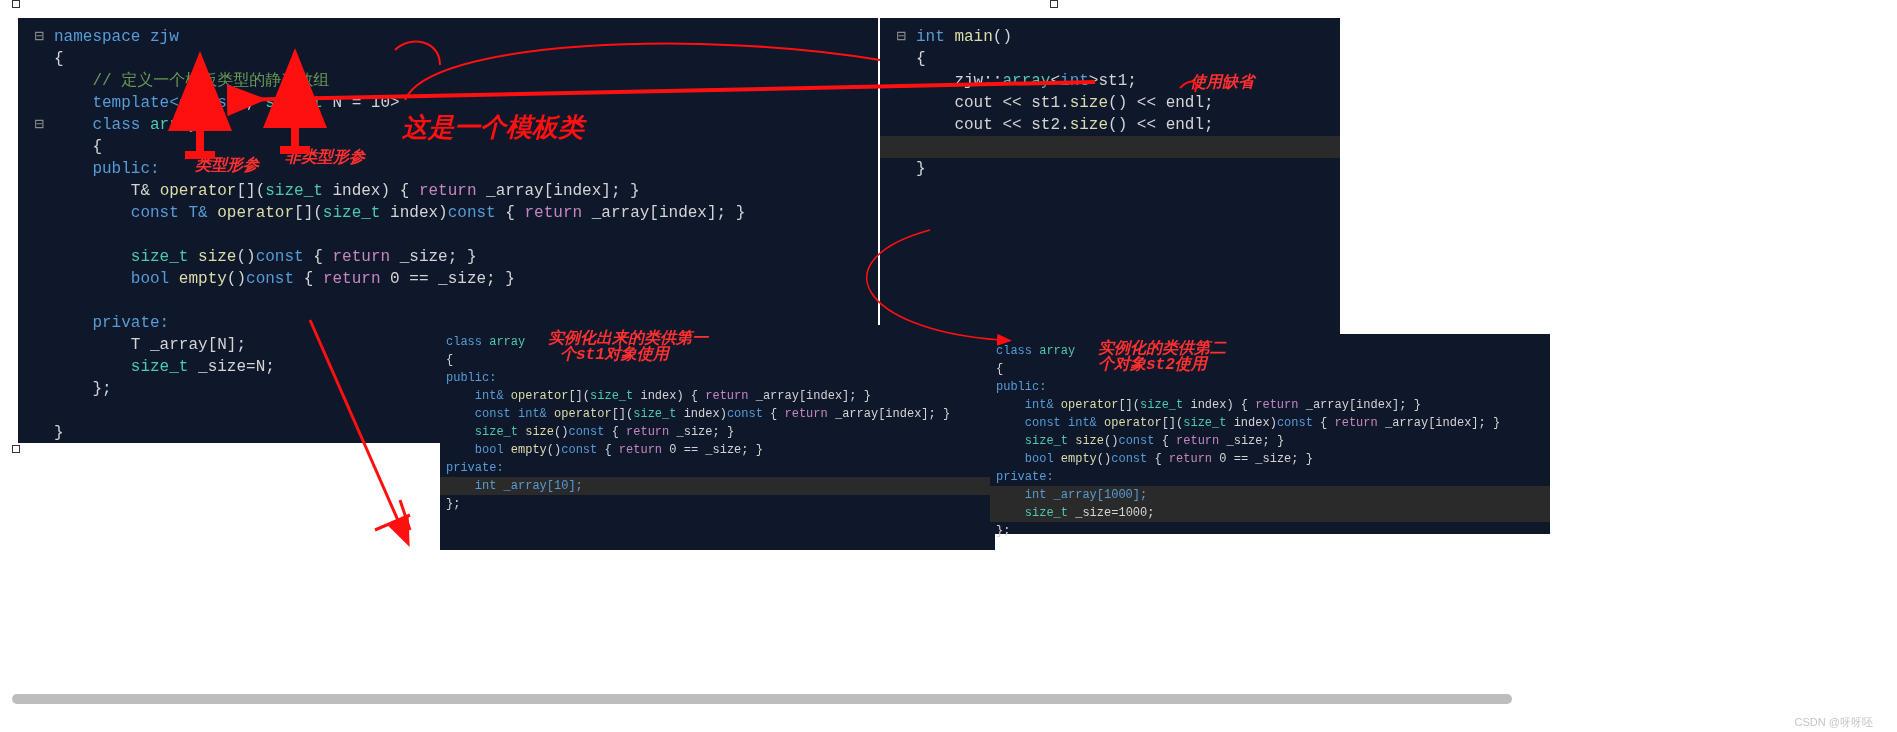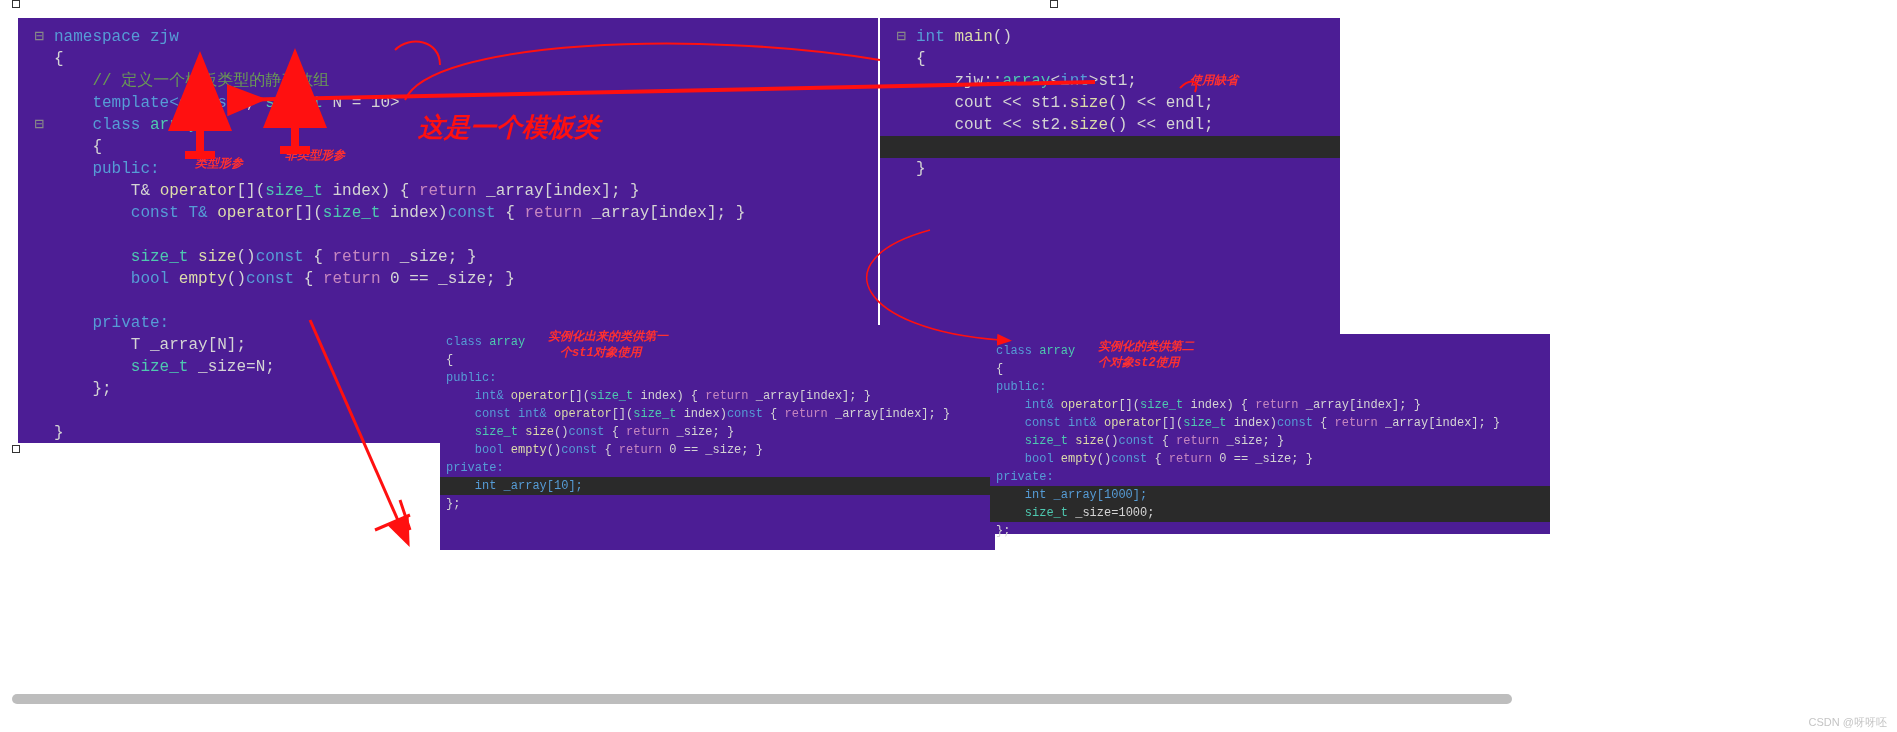--- a/index.html
+++ b/index.html
@@ -1,31 +1,31 @@
 <!DOCTYPE html>
 <html><head>
 <meta charset="utf-8">
 <style>
 * { margin:0; padding:0; box-sizing:border-box; }
 body { background:#fff; font-family:Consolas,"Courier New",monospace; font-size:14px; width:1897px; height:732px; position:relative; overflow:hidden; }
-.editor { background:#4c1d95; color:#d4d4d4; position:absolute; line-height:1.6; padding:8px 0; }
+.editor { background:#0f172a; color:#d4d4d4; position:absolute; line-height:1.6; padding:8px 0; }
 .gutter { display:inline-block; width:30px; text-align:center; color:#858585; vertical-align:top; }
 .fold { color:#888; cursor:pointer; }
 .line { white-space:pre; padding-left:6px; }
 .kw { color:#569cd6; } 
 .cls { color:#4ec9b0; } 
 .fn { color:#dcdcaa; } 
 .cm { color:#6a9955; }
 .pink { color:#c586c0; } 
-.red-anno { color:#ff3030; font-style:italic; font-weight:bold; position:absolute; font-size:12px; }
+.red-anno { color:#ff3030; font-style:italic; font-weight:bold; position:absolute; font-size:16px; }
 .big-red { color:#ff1010; font-style:italic; font-weight:bold; font-size:26px; position:absolute; }
 .arrow-svg { position:absolute; pointer-events:none; }
 .small { font-size:12px; line-height:1.5; }
 .scrollbar { position:absolute; bottom:0; left:12px; height:10px; background:#bdbdbd; border-radius:5px; }
-.watermark { position:absolute; right:10px; bottom:2px; color:#c5c5c5; font-size:11px; font-family:Arial; }
+.watermark { position:absolute; right:24px; bottom:2px; color:#c5c5c5; font-size:11px; font-family:Arial; }
 .hl-line { background:#2a2a2a; }
 .sel-handle { position:absolute; width:8px; height:8px; border:1px solid #333; background:#fff; }
 </style>
 </head>
 <body>
 
 <div class="sel-handle" style="top:0;left:12px"></div>
 <div class="sel-handle" style="top:0;left:1050px"></div>
 <div class="sel-handle" style="top:445px;left:12px"></div>
 
@@ -85,21 +85,21 @@
 <div class="line"><span></span></div>
 <div class="line"><span class="cls">    size_t </span><span class="fn">size</span><span>()</span><span class="kw">const</span><span> { </span><span class="pink">return</span><span> _size; }</span></div>
 <div class="line"><span class="kw">    bool </span><span class="fn">empty</span><span>()</span><span class="kw">const</span><span> { </span><span class="pink">return</span><span> 0 == _size; }</span></div>
 <div class="line"><span></span></div>
 <div class="line"><span class="kw">private:</span></div>
 <div class="line hl-line"><span class="kw">    int _array[1000];</span></div>
 <div class="line hl-line"><span class="cls">    size_t </span><span>_size=1000;</span></div>
 <div class="line"><span>};</span></div>
 </div>
 
-<div class="big-red" style="top:110px; left:418px;">这是一个模板类</div>
+<div class="big-red" style="top:110px; left:402px;">这是一个模板类</div>
 <div class="red-anno" style="top:155px; left:195px;">类型形参</div>
 <div class="red-anno" style="top:147px; left:285px;">非类型形参</div>
 <div class="red-anno" style="top:72px; left:1190px;">使用缺省</div>
 <div class="red-anno" style="top:328px; left:548px;">实例化出来的类供第一</div>
 <div class="red-anno" style="top:344px; left:560px;">个st1对象使用</div>
 <div class="red-anno" style="top:338px; left:1098px;text-align:right;">实例化的类供第二</div>
 <div class="red-anno" style="top:354px; left:1098px;">个对象st2使用</div>
 
 <svg class="arrow-svg" style="top:0;left:0" width="1897" height="732">
   <defs>

